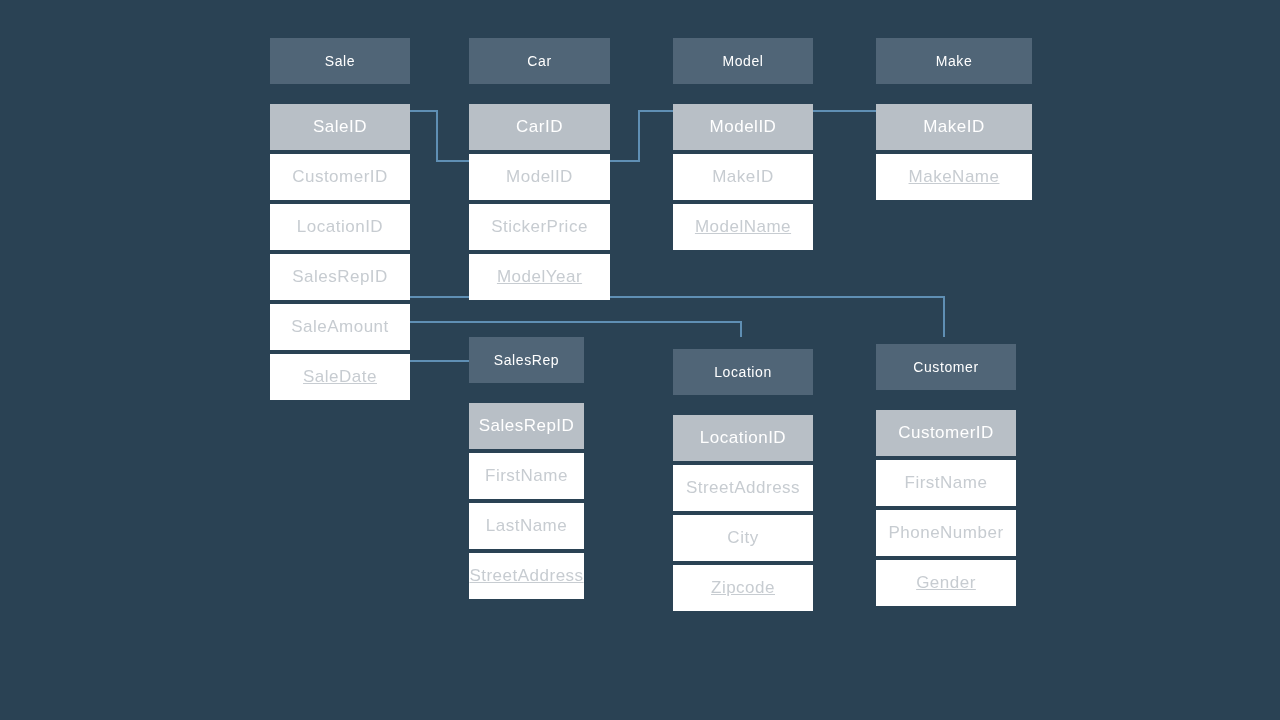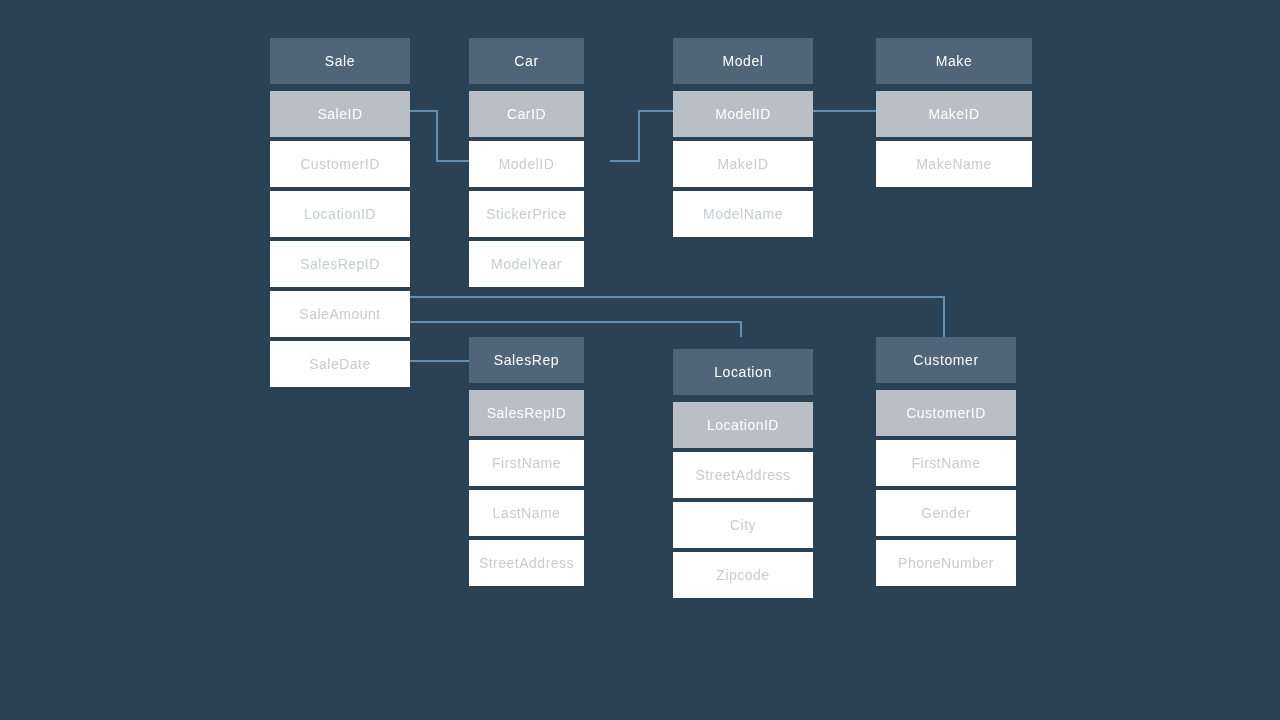--- a/index.html
+++ b/index.html
@@ -7,31 +7,31 @@
     position:relative;width:1280px;height:720px;overflow:hidden;
     background:var(--bg,#2a4254);
     font-family:"Liberation Sans",sans-serif;
     -webkit-font-smoothing:antialiased;
   }
   #connectors{position:absolute;left:0;top:0;width:1280px;height:720px;}
   .table{position:absolute;}
   .thead{
     height:46px;line-height:46px;text-align:center;
     background:var(--header-bg,#506577);color:var(--header-text,#fff);
-    font-size:14px;letter-spacing:.6px;margin-bottom:7px;font-weight:400;
+    font-size:14px;letter-spacing:.6px;margin-bottom:20px;font-weight:400;
   }
   .row{
     height:46px;line-height:46px;text-align:center;
     background:var(--row-bg,#fff);color:var(--row-text,#c7ccd1);
-    font-size:14px;letter-spacing:.5px;margin-bottom:4px;font-weight:400;
+    font-size:17px;letter-spacing:.5px;margin-bottom:4px;font-weight:400;
   }
   .row.pk{
     background:var(--pk-bg,#b8bfc6);color:var(--pk-text,#fff);
   }
-  .row:last-child{margin-bottom:15px;}
+  .row:last-child{margin-bottom:15px;text-decoration:underline;}
 </style>
 </head>
 <body>
 
 <div id="stage" style="--bg: #2a4254; --header-bg: #506577; --header-text: #ffffff; --pk-bg: #b8bfc6; --pk-text: #ffffff; --row-bg: #ffffff; --row-text: #c7ccd1;">
   <svg id="connectors" xmlns="http://www.w3.org/2000/svg" viewBox="0 0 1280 720">
       <polyline points="410,111 437,111 437,161 469,161" fill="none" stroke="#5f8fb4" stroke-width="2"></polyline>
       <polyline points="610,161 639,161 639,111 673,111" fill="none" stroke="#5f8fb4" stroke-width="2"></polyline>
       <polyline points="813,111 876,111" fill="none" stroke="#5f8fb4" stroke-width="2"></polyline>
       <polyline points="410,297 944,297 944,337" fill="none" stroke="#5f8fb4" stroke-width="2"></polyline>
@@ -41,21 +41,21 @@
 
 <div class="table" style="left: 270px; top: 38px; width: 140px;">
       <div class="thead">Sale</div>
       <div class="row pk">SaleID</div>
       <div class="row">CustomerID</div>
       <div class="row">LocationID</div>
       <div class="row">SalesRepID</div>
       <div class="row">SaleAmount</div>
       <div class="row">SaleDate</div>
     </div>
-    <div class="table" style="left: 469px; top: 38px; width: 115px;">
+    <div class="table" style="left: 469px; top: 38px; width: 141px;">
       <div class="thead">Car</div>
       <div class="row pk">CarID</div>
       <div class="row">ModelID</div>
       <div class="row">StickerPrice</div>
       <div class="row">ModelYear</div>
     </div>
     <div class="table" style="left: 673px; top: 38px; width: 140px;">
       <div class="thead">Model</div>
       <div class="row pk">ModelID</div>
       <div class="row">MakeID</div>
@@ -73,20 +73,20 @@
       <div class="row">LastName</div>
       <div class="row">StreetAddress</div>
     </div>
     <div class="table" style="left: 673px; top: 349px; width: 140px;">
       <div class="thead">Location</div>
       <div class="row pk">LocationID</div>
       <div class="row">StreetAddress</div>
       <div class="row">City</div>
       <div class="row">Zipcode</div>
     </div>
-    <div class="table" style="left: 876px; top: 337px; width: 140px;">
+    <div class="table" style="left: 876px; top: 344px; width: 140px;">
       <div class="thead">Customer</div>
       <div class="row pk">CustomerID</div>
       <div class="row">FirstName</div>
+      <div class="row">PhoneNumber</div>
       <div class="row">Gender</div>
-      <div class="row">PhoneNumber</div>
     </div>
   </div>
 
 </body></html>

